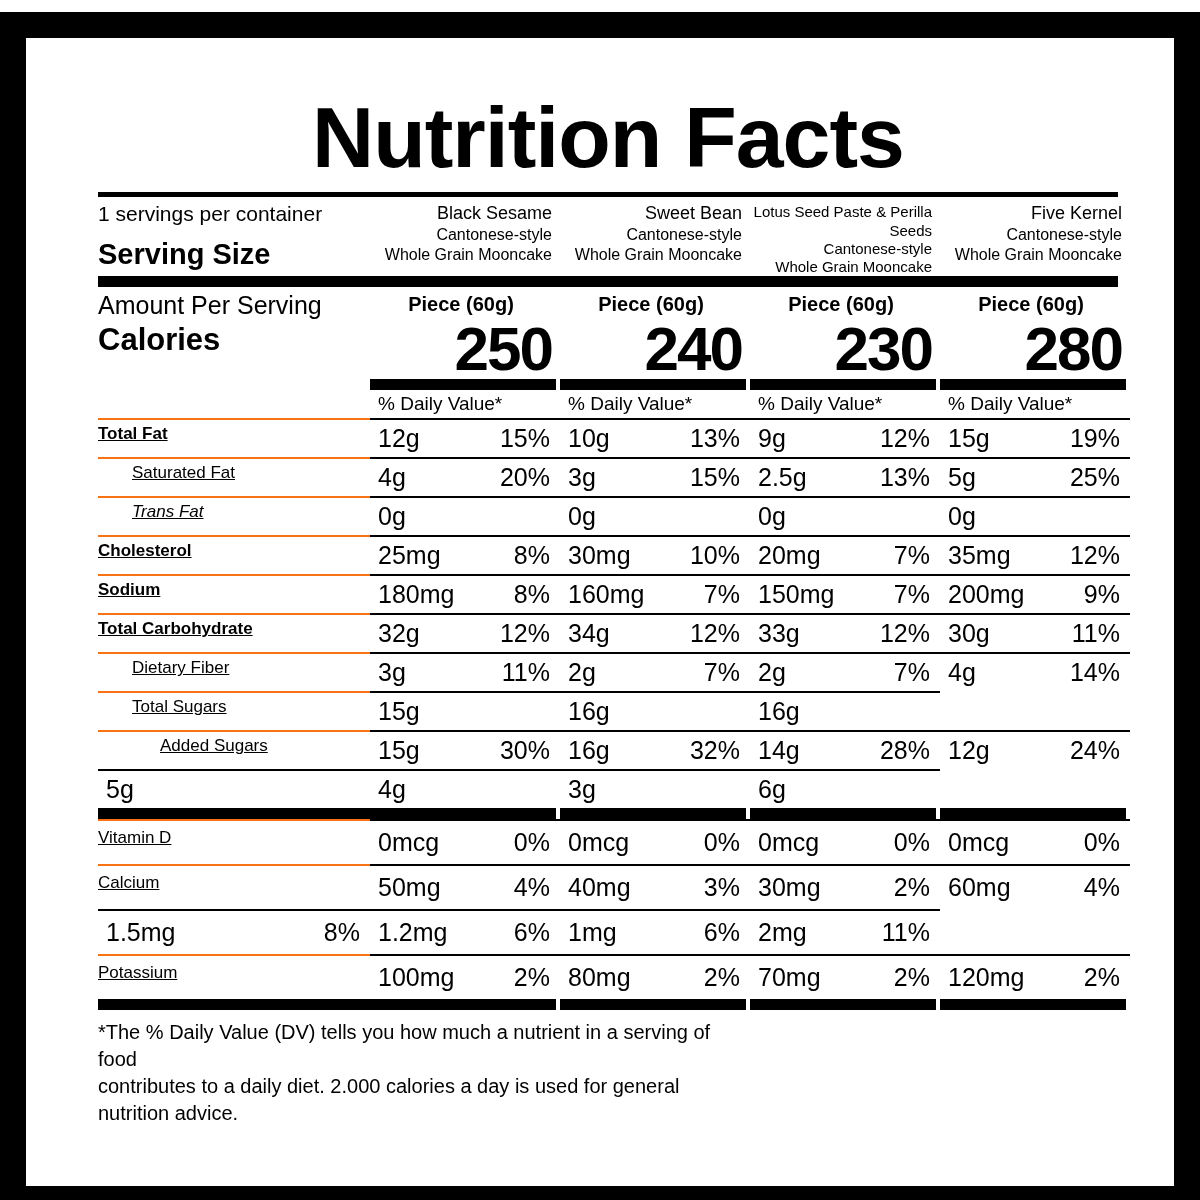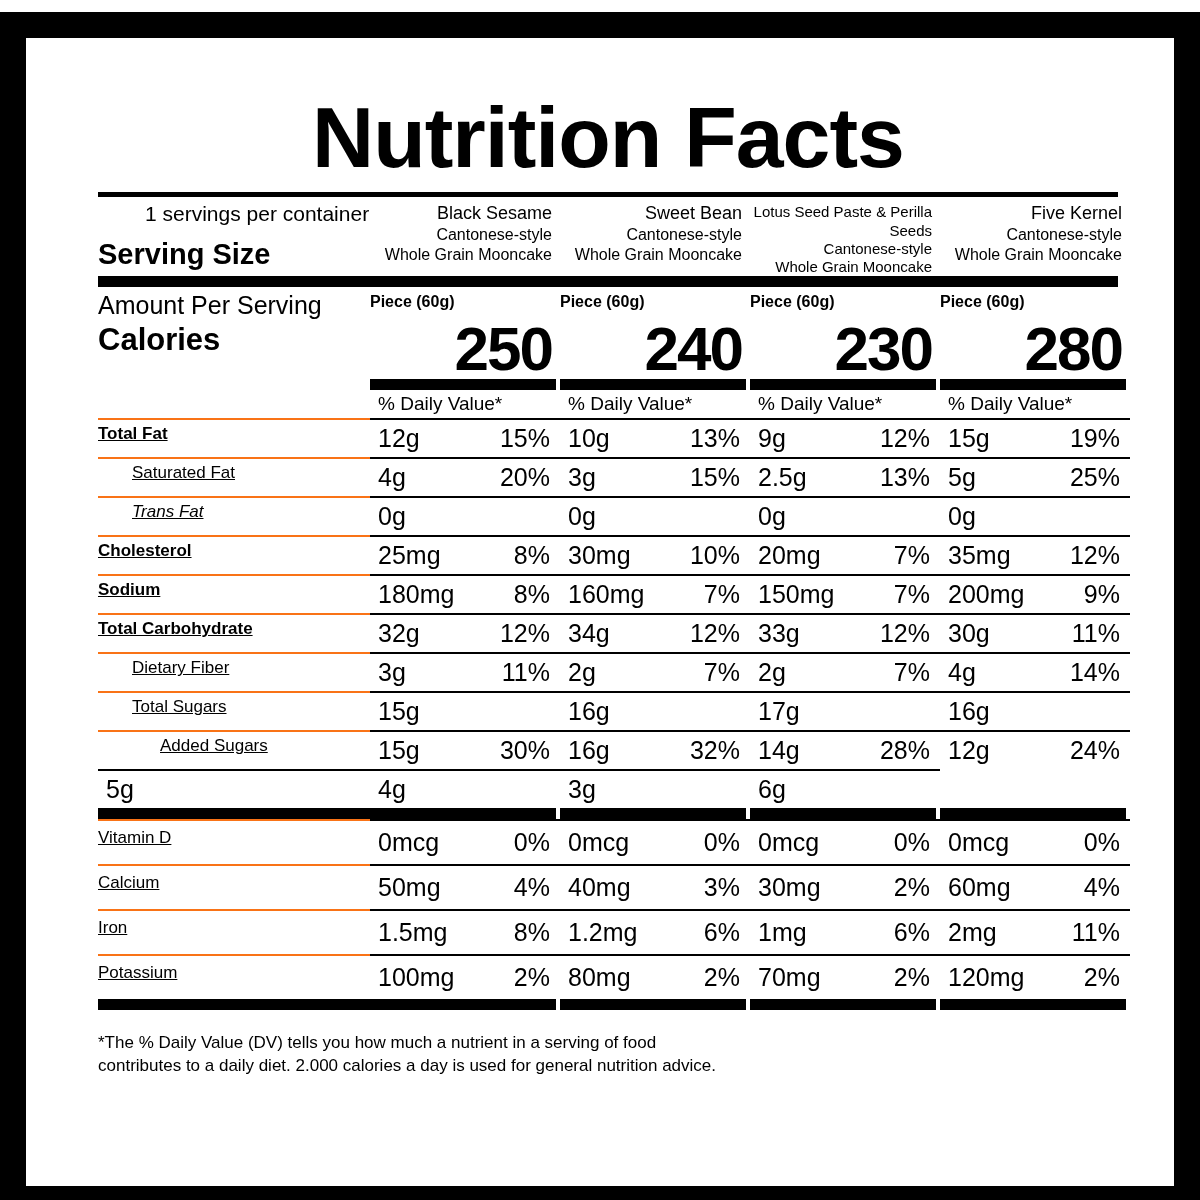--- a/index.html
+++ b/index.html
@@ -53,21 +53,20 @@
     box-sizing: border-box;
   }
 
   
   .serv-left {
     padding-top: 4px;
   }
   .serv-line1 {
     font-size: 21px;
     line-height: 1.2;
-    margin-left: 47px;
   }
   .serv-line2 {
     font-size: 29px;
     font-weight: bold;
     line-height: 1.25;
     margin-top: 10px;
   }
   .flavor {
     text-align: right;
     font-size: 18px;
@@ -84,22 +83,22 @@
   .aps {
     font-size: 25px;
     padding-top: 4px;
   }
   .cal-word {
     font-size: 31px;
     font-weight: bold;
     padding-top: 2px;
   }
   .piece {
-    text-align: left;
-    font-size: 16px;
+    text-align: center;
+    font-size: 20px;
     font-weight: bold;
     padding-right: 8px;
     padding-top: 6px;
   }
   .cal-num {
     text-align: right;
     font-size: 62px;
     font-weight: bold;
     letter-spacing: -2px;
     line-height: 0.95;
@@ -154,23 +153,23 @@
     display: grid;
     grid-template-columns: 272px 190px 190px 190px 190px;
     width: 1020px;
   }
   .seg { height: 11px; }
   .seg.on { background: #000; }
   .seg.on.pad { margin-right: 4px; }
 
   
   .footnote {
-    font-size: 17px;
+    font-size: 20px;
     line-height: 1.35;
-    padding-top: 22px;
+    padding-top: 9px;
     max-width: 640px;
   }
 </style>
 </head>
 <body>
 
 <div id="panel">
   <div id="label">
 
     <div class="title">Nutrition Facts</div>
@@ -380,24 +379,20 @@
           <div class="nname ind1">Total Sugars</div>
           <div class="ncell">
             <span class="amt">15g</span>
             <span class="pct"></span>
           </div>
           <div class="ncell">
             <span class="amt">16g</span>
             <span class="pct"></span>
           </div>
           <div class="ncell">
-            <span class="amt">17g</span>
-            <span class="pct"></span>
-          </div>
-          <div class="ncell">
             <span class="amt">16g</span>
             <span class="pct"></span>
           </div>
         </div>
         <div class="nrow">
           <div class="nname ind2">Added Sugars</div>
           <div class="ncell">
             <span class="amt">15g</span>
             <span class="pct">30%</span>
           </div>
@@ -475,21 +470,20 @@
           <div class="ncell">
             <span class="amt">30mg</span>
             <span class="pct">2%</span>
           </div>
           <div class="ncell">
             <span class="amt">60mg</span>
             <span class="pct">4%</span>
           </div>
         </div>
         <div class="nrow vrow">
-          <div class="nname">Iron</div>
           <div class="ncell">
             <span class="amt">1.5mg</span>
             <span class="pct">8%</span>
           </div>
           <div class="ncell">
             <span class="amt">1.2mg</span>
             <span class="pct">6%</span>
           </div>
           <div class="ncell">
             <span class="amt">1mg</span>

